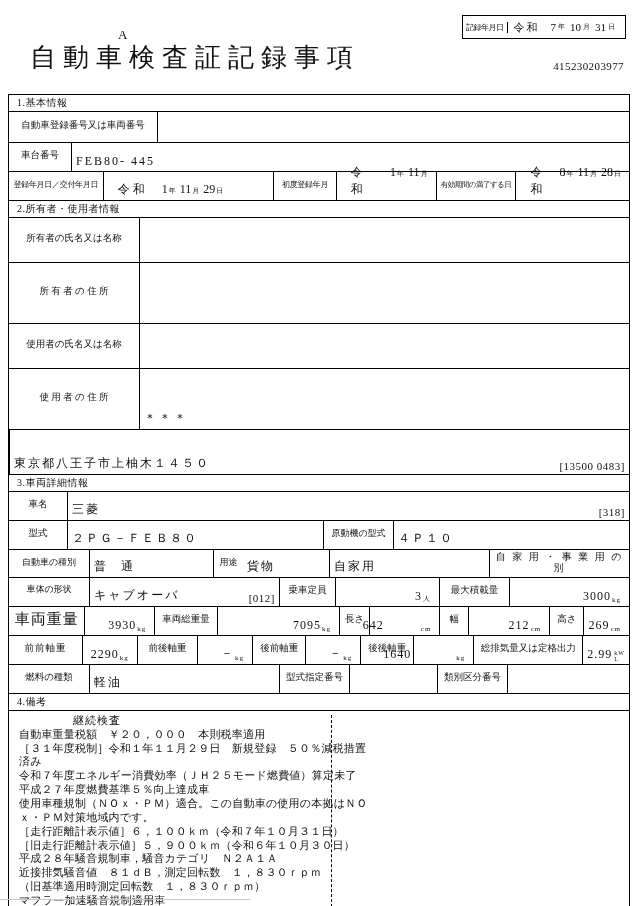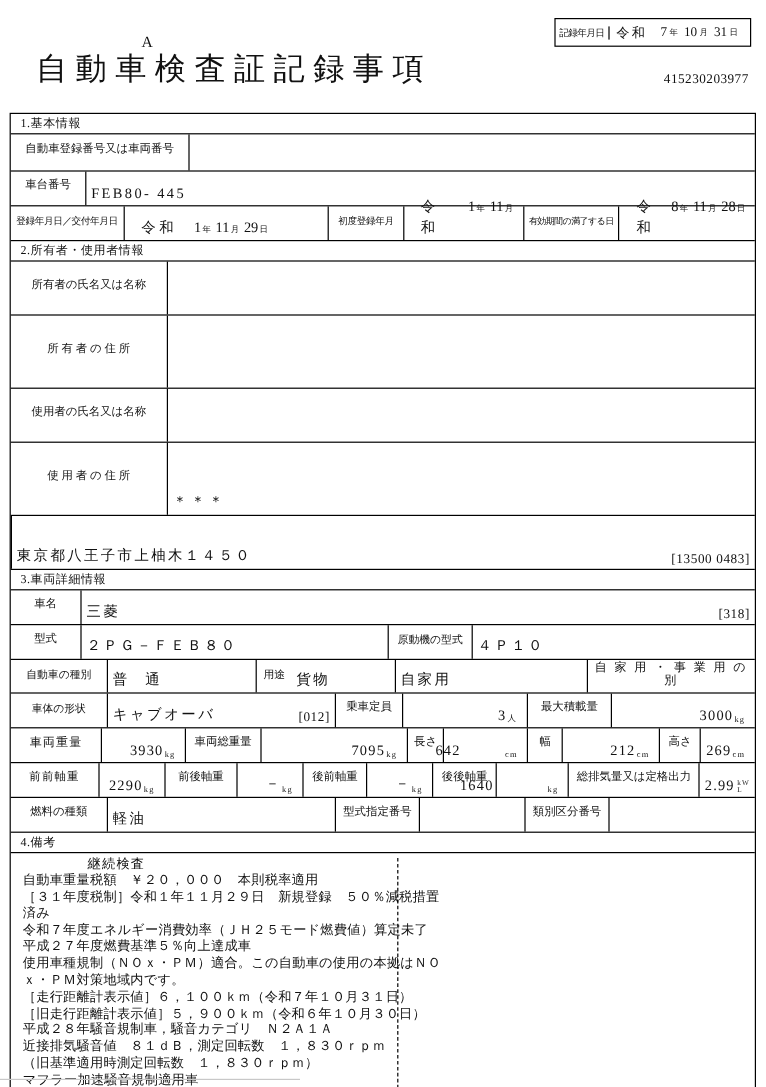--- a/index.html
+++ b/index.html
@@ -164,29 +164,29 @@
 
   .r-kind { height: 27px; }
   .r-kind .l1 { width: 80px; font-size: 9px; }
   .r-kind .v1 { width: 124px; letter-spacing: 6px; }
   .r-kind .l2 { width: 30px; font-size: 9px; }
   .r-kind .v2 { width: 86px; }
   .r-kind .l3 { width: 140px; font-size: 10px; letter-spacing: 2px; }
   .r-kind .v3 { flex: 1; }
 
   .r-body { height: 28px; }
-  .r-body .l1 { width: 80px; font-size: 9px; }
+  .r-body .l1 { width: 80px; font-size: 9px; font-family: Liberation Mono, monospace; }
   .r-body .v1 { width: 190px; justify-content: space-between; }
   .r-body .l2 { width: 56px; font-size: 9.5px; }
   .r-body .v2 { width: 104px; }
   .r-body .l3 { width: 70px; font-size: 9.5px; }
   .r-body .v3 { flex: 1; }
 
   .r-weight { height: 28px; }
-  .r-weight .l1 { width: 80px; font-size: 10px; letter-spacing: 1px; }
+  .r-weight .l1 { width: 80px; font-size: 15px; letter-spacing: 1px; }
   .r-weight .v1 { width: 74px; }
   .r-weight .l2 { width: 66px; font-size: 9.5px; }
   .r-weight .v2 { width: 130px; }
   .r-weight .l3 { width: 32px; font-size: 9.5px; }
   .r-weight .v3 { width: 70px; gap: 36px; }
   .r-weight .l4 { width: 30px; font-size: 9.5px; }
   .r-weight .v4 { width: 86px; }
   .r-weight .l5 { width: 36px; font-size: 9.5px; }
   .r-weight .v5 { flex: 1; }
 

